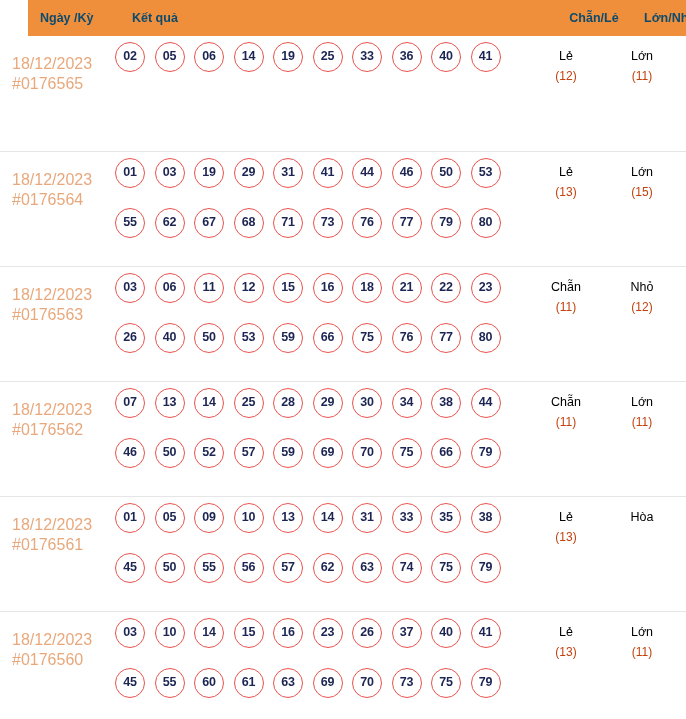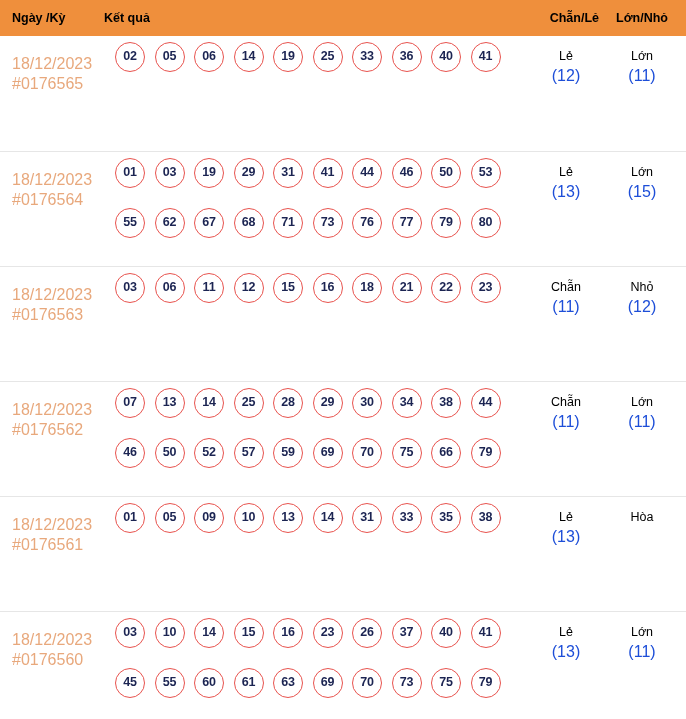--- a/index.html
+++ b/index.html
@@ -17,34 +17,35 @@
     height: 719px;
     background: #ffffff;
     position: relative;
   }
 
   
   .table-header {
     height: 36px;
     background: #ef8f3c;
     position: relative;
-    color: #000000;
+    color: #0c4a6e;
     font-size: 12.5px;
     font-weight: bold;
+    margin-left: 28px;
   }
   .table-header .th {
     position: absolute;
     top: 0;
     height: 36px;
     line-height: 36px;
     white-space: nowrap;
   }
   .th-date   { left: 12px; }
   .th-result { left: 104px; }
-  .th-oddeven{ left: 533px; width: 66px; text-align: right; }
+  .th-oddeven{ left: 533px; width: 66px; text-align: center; }
   .th-bigsml { left: 609px; width: 66px; text-align: center; }
 
   
   .row {
     position: relative;
     height: 115px;
     border-top: 1px solid #e6e6e6;
     background: #ffffff;
   }
   .row:first-child { border-top: none; }
@@ -93,21 +94,21 @@
     position: absolute;
     top: 10px;
     width: 66px;
     text-align: center;
     font-size: 12.5px;
     line-height: 20px;
   }
   .cell-oddeven { left: 533px; }
   .cell-bigsml  { left: 609px; }
   .stat-label { display: block; color: #000000; white-space: nowrap; }
-  .stat-count { display: block; color: #1d4ed8; font-size: 16px; white-space: nowrap; text-align: center; }
+  .stat-count { display: block; color: #c2410c; font-size: 12px; white-space: nowrap; text-align: center; }
   .stat-count:empty { display: none; }
 </style>
 </head>
 <body>
 
 <div class="results-table">
 
   <div class="table-header">
     <div class="th th-date">Ngày /Kỳ</div>
     <div class="th th-result">Kết quả</div>
@@ -151,20 +152,21 @@
           <span class="stat-count">(15)</span>
         </div>
       </div>
       <div class="row">
         <div class="cell-date">
           <span class="date-line">18/12/2023</span>
           <span class="draw-line">#0176563</span>
         </div>
         <div class="cell-balls">
           <div class="ball-line"><span class="ball">03</span><span class="ball">06</span><span class="ball">11</span><span class="ball">12</span><span class="ball">15</span><span class="ball">16</span><span class="ball">18</span><span class="ball">21</span><span class="ball">22</span><span class="ball">23</span></div>
+          <div class="ball-line"><span class="ball">26</span><span class="ball">40</span><span class="ball">50</span><span class="ball">53</span><span class="ball">59</span><span class="ball">66</span><span class="ball">75</span><span class="ball">76</span><span class="ball">77</span><span class="ball">80</span></div>
         </div>
         <div class="cell-stat cell-oddeven">
           <span class="stat-label">Chẵn</span>
           <span class="stat-count">(11)</span>
         </div>
         <div class="cell-stat cell-bigsml">
           <span class="stat-label">Nhỏ</span>
           <span class="stat-count">(12)</span>
         </div>
       </div>
@@ -186,20 +188,21 @@
           <span class="stat-count">(11)</span>
         </div>
       </div>
       <div class="row">
         <div class="cell-date">
           <span class="date-line">18/12/2023</span>
           <span class="draw-line">#0176561</span>
         </div>
         <div class="cell-balls">
           <div class="ball-line"><span class="ball">01</span><span class="ball">05</span><span class="ball">09</span><span class="ball">10</span><span class="ball">13</span><span class="ball">14</span><span class="ball">31</span><span class="ball">33</span><span class="ball">35</span><span class="ball">38</span></div>
+          <div class="ball-line"><span class="ball">45</span><span class="ball">50</span><span class="ball">55</span><span class="ball">56</span><span class="ball">57</span><span class="ball">62</span><span class="ball">63</span><span class="ball">74</span><span class="ball">75</span><span class="ball">79</span></div>
         </div>
         <div class="cell-stat cell-oddeven">
           <span class="stat-label">Lẻ</span>
           <span class="stat-count">(13)</span>
         </div>
         <div class="cell-stat cell-bigsml">
           <span class="stat-label">Hòa</span>
         </div>
       </div>
       <div class="row short">

